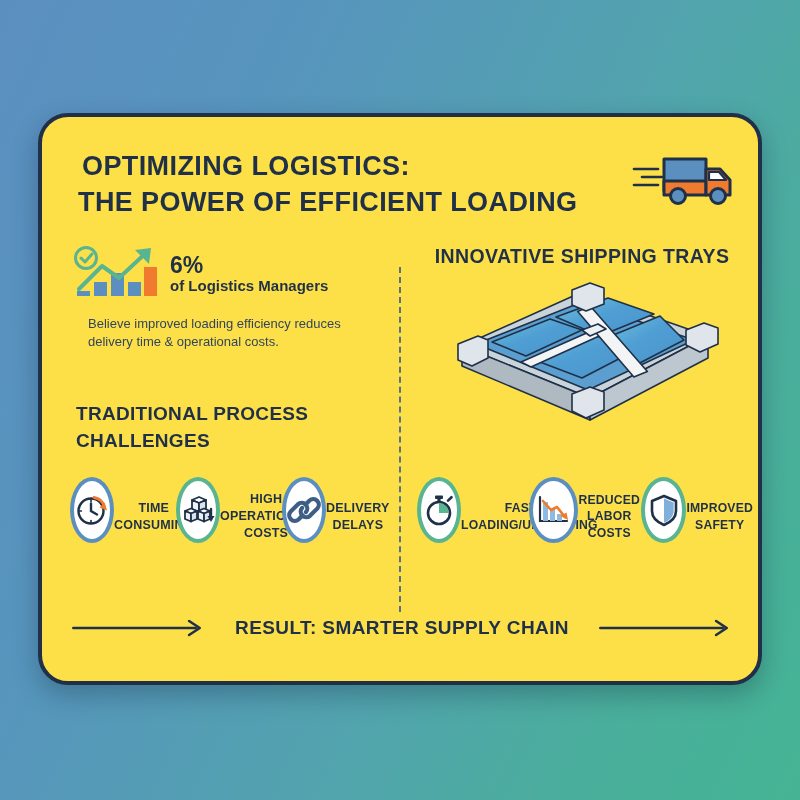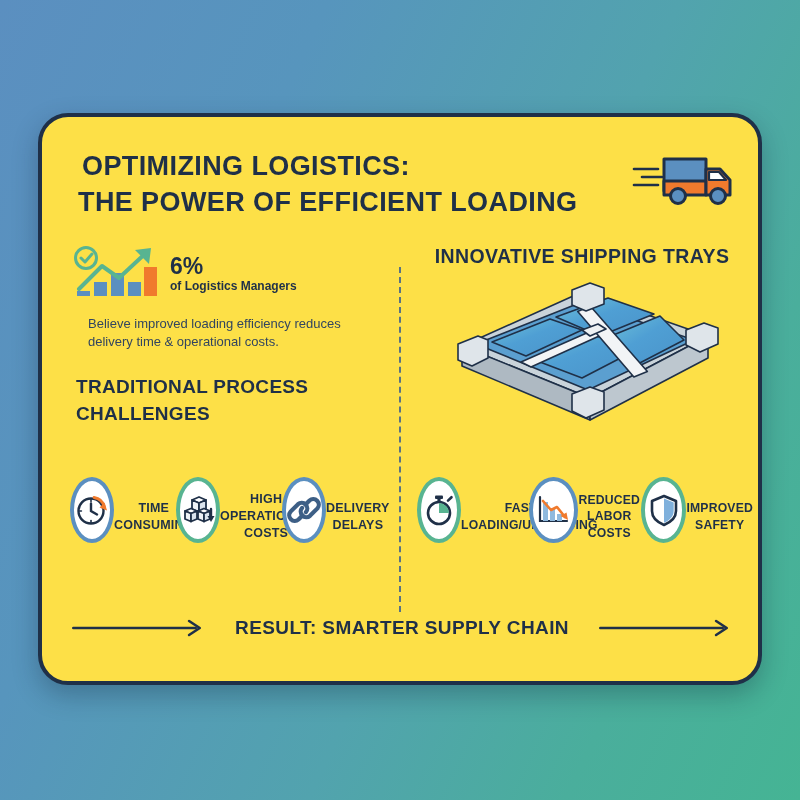--- a/index.html
+++ b/index.html
@@ -81,34 +81,34 @@
   #stat-chart-icon { width: 88px; height: 58px; flex: none; }
   #stat-text { line-height: 1.12; }
   #stat-percent {
     color: #1f3048;
     font-weight: bold;
     font-size: 23px;
   }
   #stat-sub {
     color: #1f3048;
     font-weight: bold;
-    font-size: 12px;
+    font-size: 15px;
     white-space: nowrap;
   }
   #stat-desc {
     margin-top: 12px;
     margin-left: 16px;
     color: #32455f;
     font-size: 13px;
     line-height: 1.35;
     max-width: 300px;
   }
 
   #challenges-heading {
-    margin-top: 24px;
+    margin-top: 51px;
     margin-left: 4px;
     color: #1f3048;
     font-weight: bold;
     font-size: 19px;
     letter-spacing: 0.3px;
     line-height: 1.42;
     max-width: 260px;
   }
 
   

